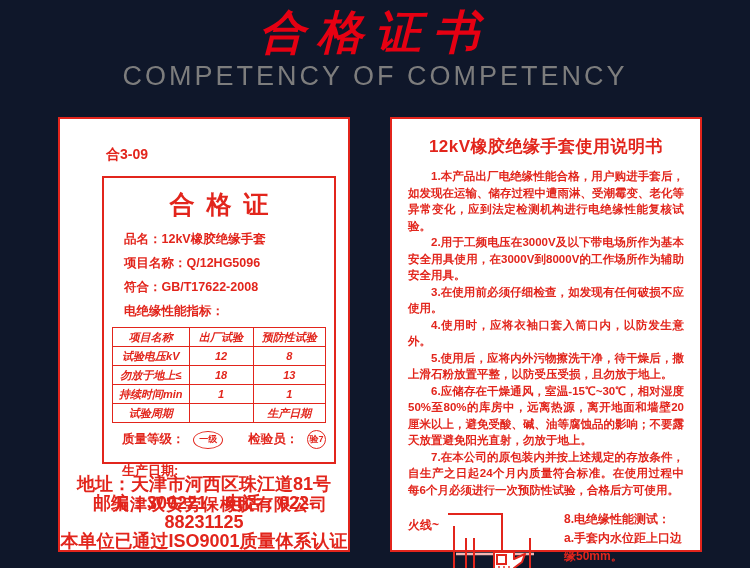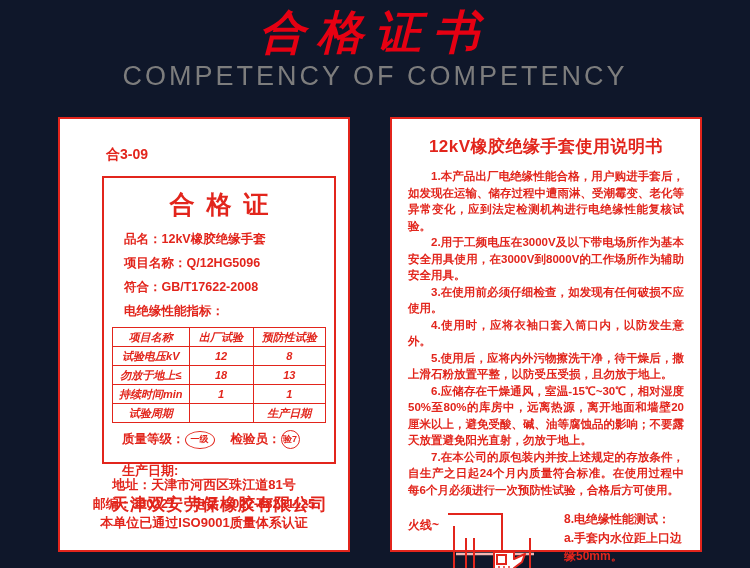--- a/index.html
+++ b/index.html
@@ -18,29 +18,29 @@
   
   .form-code{position:absolute;top:27px;left:46px;font-size:14px;}
   .inner-box{position:absolute;top:57px;left:42px;width:234px;height:288px;border:2px solid #e2251c;
              box-sizing:border-box;padding:8px 8px 0 8px;}
   .cert-title{text-align:center;font-size:25px;letter-spacing:12px;text-indent:12px;margin:2px 0 10px 0;}
   .cert-line{margin:0 0 7px 12px;font-size:12.5px;white-space:nowrap;}
   table.perf{width:100%;border-collapse:collapse;margin:2px 0 4px 0;table-layout:fixed;font-style:italic;}
   .perf td{border:1.5px solid #e2251c;text-align:center;font-size:11px;height:16px;padding:1px 0;
            overflow:hidden;white-space:nowrap;}
   .perf .c0{width:36%;} .perf .c1{width:30%;} .perf .c2{width:34%;}
-  .grade-row{display:flex;align-items:center;margin:7px 0 0 10px;font-size:12.5px;}
+  .grade-row{display:flex;align-items:center;margin:7px 0 0 10px;font-size:12.5px;justify-content:space-between;}
   .stamp{display:inline-flex;align-items:center;justify-content:center;border:1.5px solid #e2251c;
          border-radius:50%;font-size:9px;box-sizing:border-box;flex:none;}
   .stamp.ellipse{width:30px;height:18px;}
   .stamp.circle{width:19px;height:19px;}
   .inspector-label{margin-left:16px;}
   .date-line{margin:13px 0 0 10px;font-size:13px;}
   .company{margin-top:13px;text-align:center;font-size:17px;letter-spacing:1px;white-space:nowrap;}
-  .addr-block{position:absolute;top:356px;left:0;right:0;text-align:center;font-size:13px;line-height:19px;}
+  .addr-block{position:absolute;top:356px;left:0;right:0;text-align:center;font-size:18px;line-height:19px;}
   .phone-span{margin-left:18px;}
   
   .inst-title{text-align:center;font-size:17px;margin:4px 0 10px 0;letter-spacing:0.5px;white-space:nowrap;}
   .inst-p{margin:0;font-size:11.5px;line-height:16.5px;text-indent:2em;text-align:justify;}
   .bottom-row{display:flex;margin-top:8px;}
   .diagram{position:relative;width:152px;height:112px;flex:none;}
   .diag-label{position:absolute;font-size:12px;white-space:nowrap;}
   .diag-label.live{left:0;top:11px;}
   .test-text{margin-left:4px;font-size:12px;line-height:18.5px;padding-top:4px;}
 </style>

